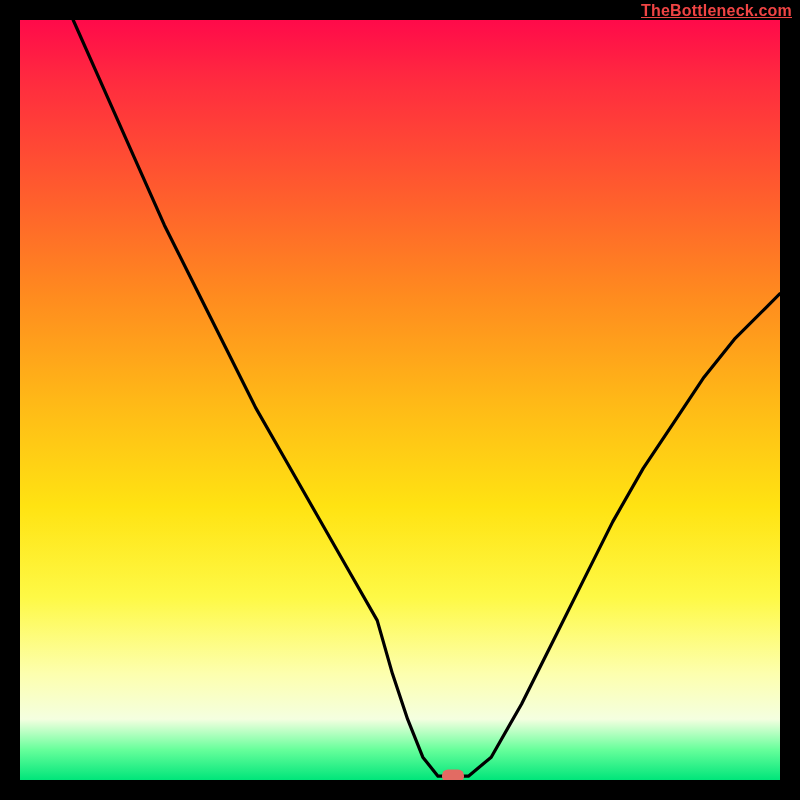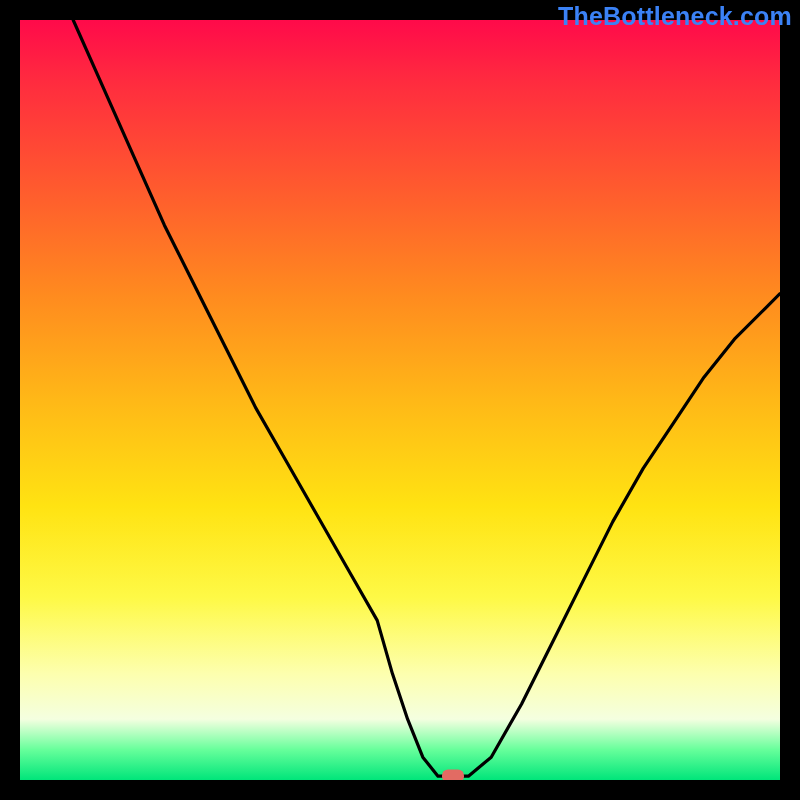--- a/index.html
+++ b/index.html
@@ -43,25 +43,26 @@
       #f4ffe0 92%,
       #67ff9b 96%,
       #00e57a 100%
     );
   }
   .watermark {
     position: absolute;
     top: 2px;
     right: 8px;
     font-family: Arial, Helvetica, sans-serif;
-    font-size: 25px;
+    font-size: 16px;
     font-weight: 600;
-    color: #3b82f6;
+    color: #ef4444;
     letter-spacing: 0.2px;
     user-select: none;
+    text-decoration: underline;
   }
   .marker {
     position: absolute;
     width: 22px;
     height: 13px;
     border-radius: 6px;
     background: #e26b63;
     transform: translate(-50%, -50%);
   }
   svg.curve {

